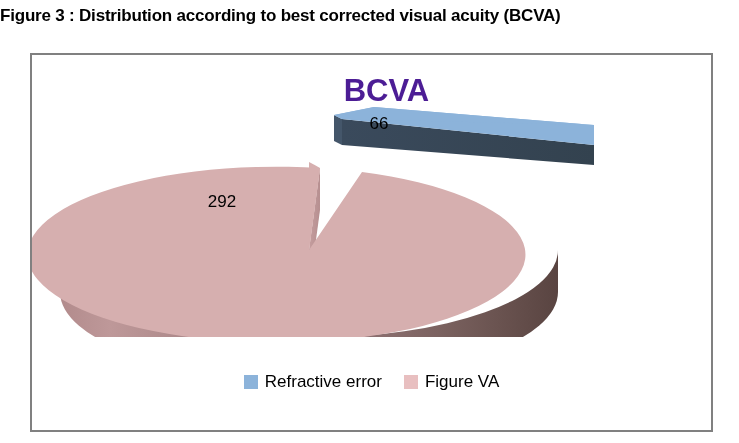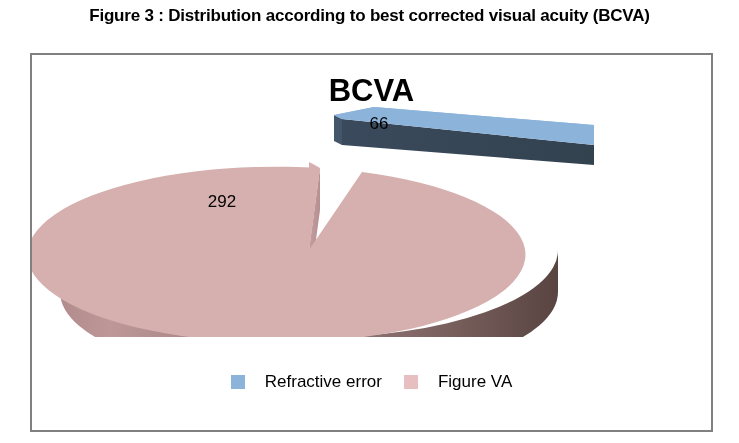--- a/index.html
+++ b/index.html
@@ -15,21 +15,21 @@
     width: 739px;
     height: 443px;
     background: #ffffff;
     overflow: hidden;
   }
   #figure-caption {
     position: absolute;
     left: 0;
     top: 6px;
     width: 739px;
-    text-align: center;
+    text-align: left;
     font-family: "Liberation Sans", sans-serif;
     font-size: 17px;
     font-weight: bold;
     color: #000000;
     letter-spacing: -0.2px;
     white-space: nowrap;
   }
   #chart-frame {
     position: absolute;
     left: 30px;
@@ -42,21 +42,22 @@
   }
   #chart-title {
     position: absolute;
     left: 0;
     top: 18px;
     width: 679px;
     text-align: center;
     font-family: "Liberation Sans", sans-serif;
     font-size: 31px;
     font-weight: bold;
-    color: #000000;
+    color: #4c1d95;
+    padding-left: 15px;
   }
   #pie-svg {
     position: absolute;
     left: 0;
     top: 52px;
   }
   .slice-label {
     font-family: "Liberation Sans", sans-serif;
     font-size: 17px;
     fill: #000000;
@@ -67,21 +68,21 @@
     bottom: 38px;
     width: 679px;
     display: flex;
     justify-content: center;
     align-items: center;
     gap: 22px;
   }
   .legend-item {
     display: flex;
     align-items: center;
-    gap: 20px;
+    gap: 7px;
   }
   .legend-swatch {
     width: 14px;
     height: 14px;
     display: inline-block;
   }
   .legend-text {
     font-family: "Liberation Sans", sans-serif;
     font-size: 17px;
     color: #000000;

